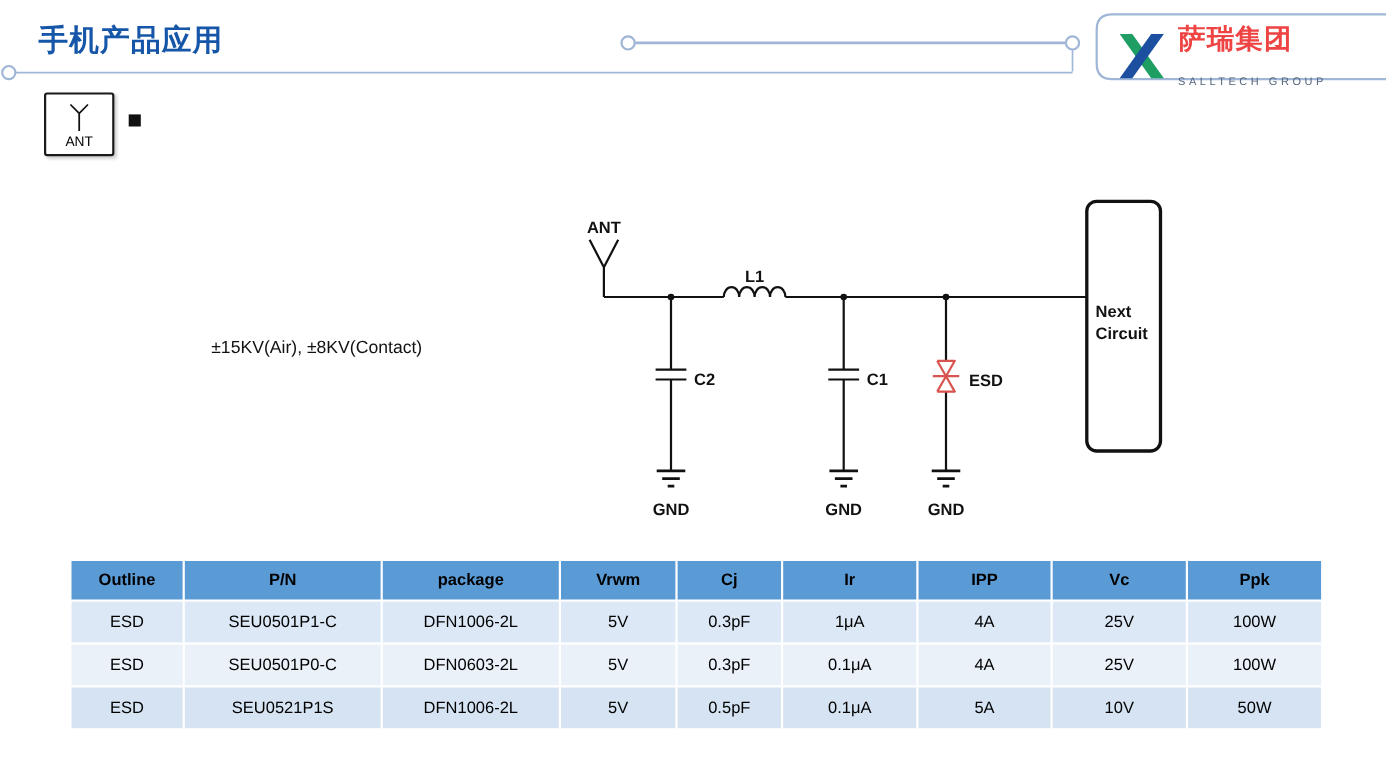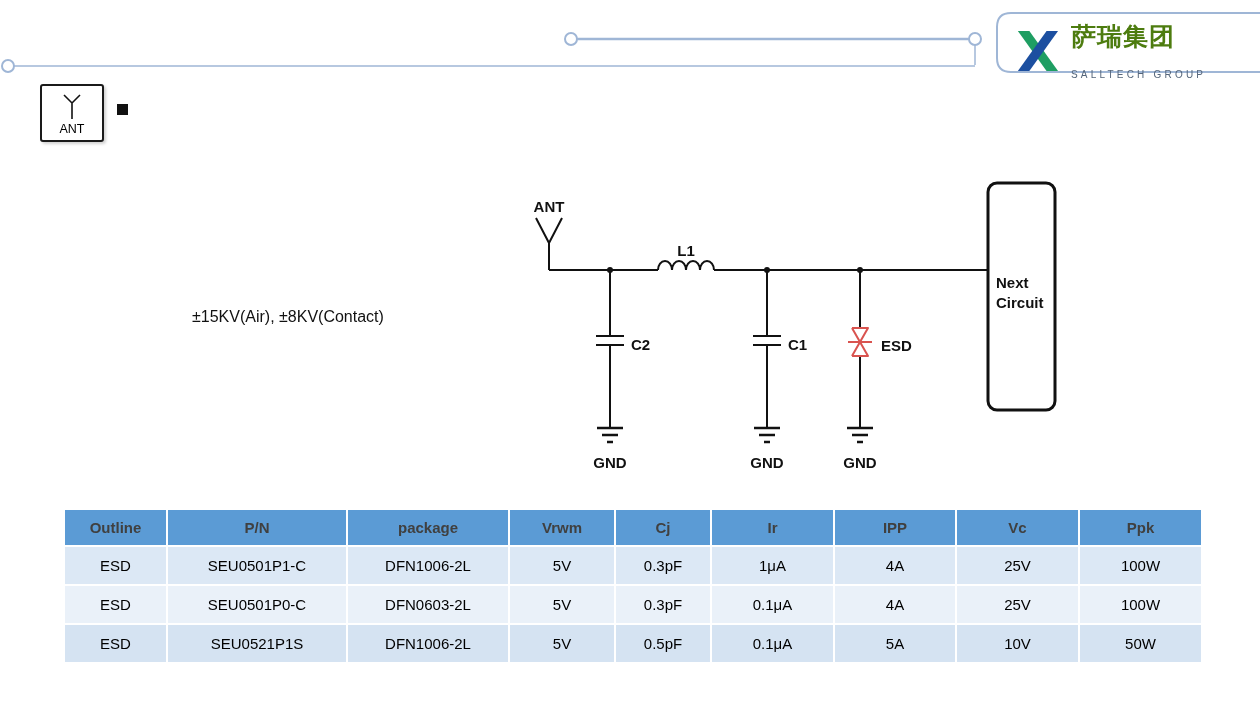--- a/index.html
+++ b/index.html
@@ -8,42 +8,42 @@
     position:relative; width:1260px; height:707px; background:#ffffff;
     font-family:"Liberation Sans","DejaVu Sans",sans-serif; overflow:hidden;
   }
   .decor-svg { position:absolute; left:0; top:0; width:1260px; height:90px; pointer-events:none; }
   .page-title {
     position:absolute; left:35px; top:18px;
     font-size:27px; font-weight:bold; color:#1556A8; letter-spacing:1px;
   }
   .logo { position:absolute; left:1010px; top:22px; display:flex; align-items:center; gap:7px; }
   .logo-mark { width:54px; height:44px; }
-  .brand-cn { font-size:25px; font-weight:bold; color:#4d7c0f; letter-spacing:1px; line-height:28px; }
+  .brand-cn { font-size:25px; font-weight:bold; color:#ef4444; letter-spacing:1px; line-height:28px; }
   .brand-en { font-size:10px; color:#54657A; letter-spacing:3.2px; margin-top:19px; }
   .ant-box {
     position:absolute; left:40px; top:84px; width:64px; height:58px;
     border:2px solid #1a1a1a; border-radius:3px; background:#fff;
     display:flex; flex-direction:column; align-items:center; justify-content:flex-end;
     padding-bottom:4px; box-shadow:2px 2px 3px rgba(0,0,0,0.18);
   }
   .ant-glyph { width:24px; height:26px; margin-bottom:2px; }
   .ant-box-label { font-size:12.5px; color:#000; }
   .section-heading { position:absolute; left:117px; top:104px; display:flex; align-items:center; gap:13px; }
   .bullet { width:11px; height:11px; background:#111; display:inline-block; }
   .heading-text { font-size:18px; font-weight:bold; color:#0d0d0d; }
   .iec { position:absolute; left:192px; top:303px; font-size:16px; color:#111; line-height:28px; }
   .circuit-svg { position:absolute; left:0; top:0; width:1260px; height:500px; }
   .clabel { font:700 15px "Liberation Sans","DejaVu Sans",sans-serif; fill:#111; }
   .spec-table {
     position:absolute; left:63px; top:508px; width:1138px;
     border-collapse:collapse; table-layout:fixed; text-align:center; font-size:15px;
   }
   .spec-table th {
-    background:#5B9BD5; color:#404040; font-weight:bold; height:37px;
+    background:#5B9BD5; color:#000000; font-weight:bold; height:37px;
     border:2px solid #ffffff; font-size:15px;
   }
   .spec-table td { height:39px; border:2px solid #ffffff; color:#000; }
   tr.band-a td { background:#DCE8F5; }
   tr.band-b td { background:#EAF1F9; }
   tr.band-c td { background:#D5E3F2; }
 </style>
 </head>
 <body>
 
@@ -52,20 +52,21 @@
   <svg class="decor-svg" viewBox="0 0 1260 90">
     <circle cx="571" cy="39" r="6" fill="#fff" stroke="#9FB6D6" stroke-width="2"></circle>
     <line x1="577" y1="39" x2="969" y2="39" stroke="#9FB6D6" stroke-width="2.5"></line>
     <circle cx="975" cy="39" r="6" fill="#fff" stroke="#9FB6D6" stroke-width="2"></circle>
     <line x1="975" y1="45" x2="975" y2="65" stroke="#9FB6D6" stroke-width="1.5"></line>
     <circle cx="8" cy="66" r="6" fill="#fff" stroke="#9FB6D6" stroke-width="2"></circle>
     <line x1="14" y1="66" x2="975" y2="66" stroke="#9FB6D6" stroke-width="1.5"></line>
     <path d="M1260,13 H1011 Q997,13 997,27 V58 Q997,72 1011,72 H1260" fill="none" stroke="#9FB6D6" stroke-width="2"></path>
   </svg>
 
+  <div class="page-title">手机产品应用</div>
 
   <div class="logo">
     <svg class="logo-mark" viewBox="0 0 56 46">
       <polygon points="8,2 20,2 50,44 38,44" fill="#1E9E62"></polygon>
       <polygon points="38,2 50,2 20,44 8,44" fill="#1C4FA0"></polygon>
     </svg>
     <div class="logo-text">
       <div class="brand-cn">萨瑞集团</div>
       <div class="brand-en">SALLTECH GROUP</div>
     </div>

